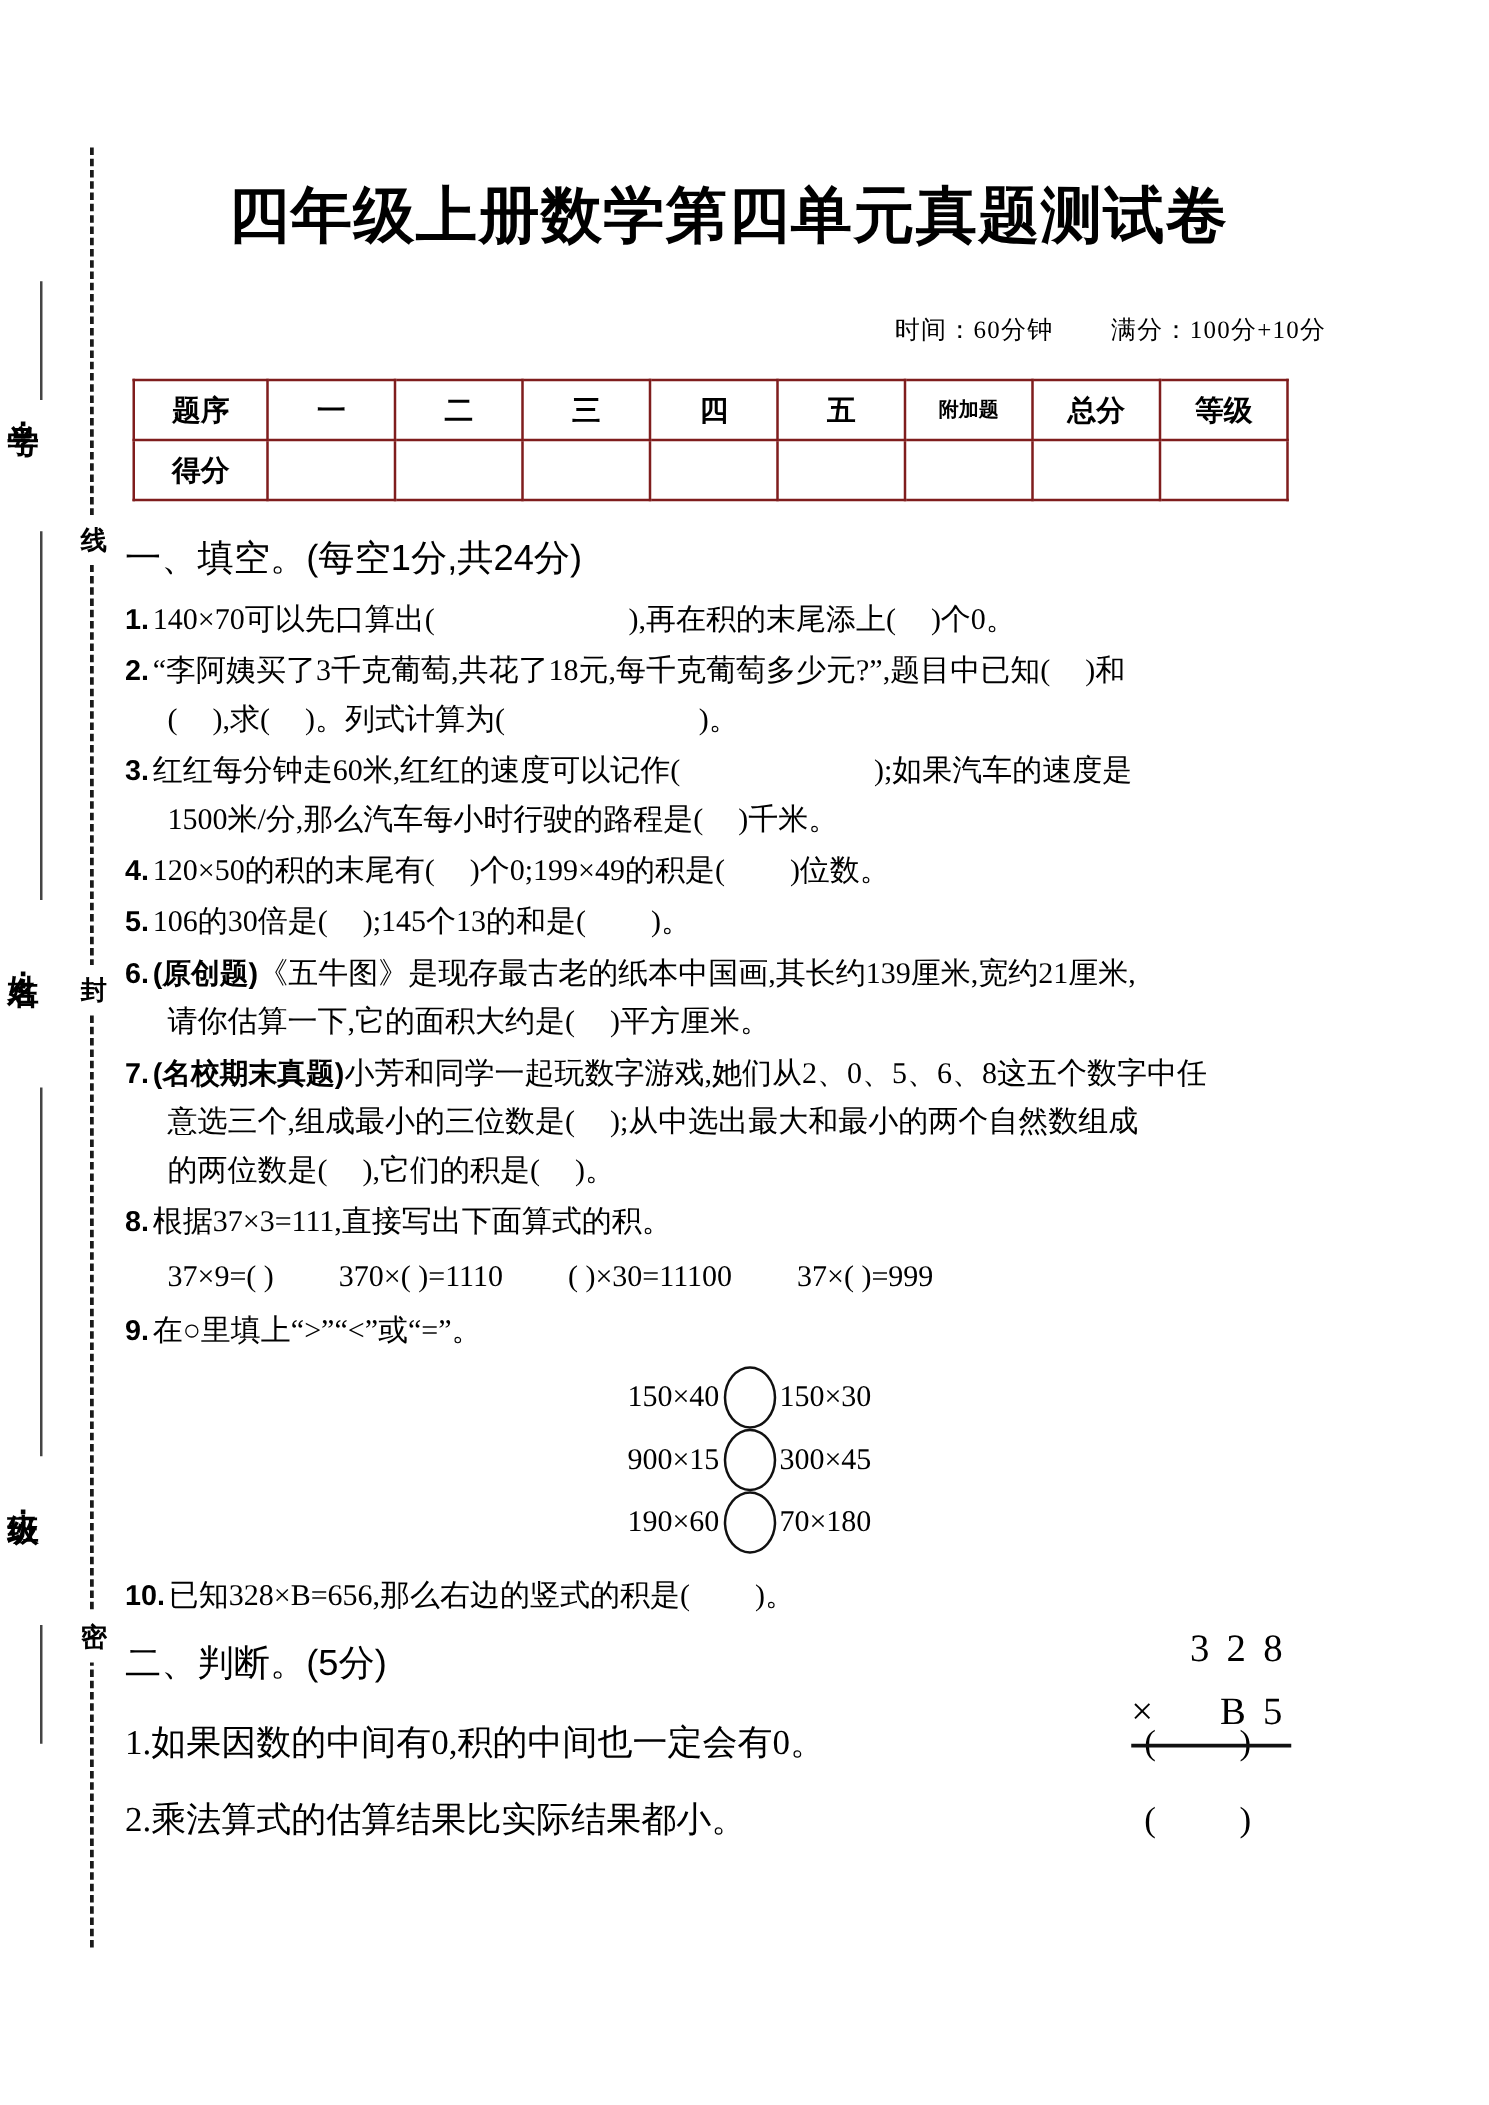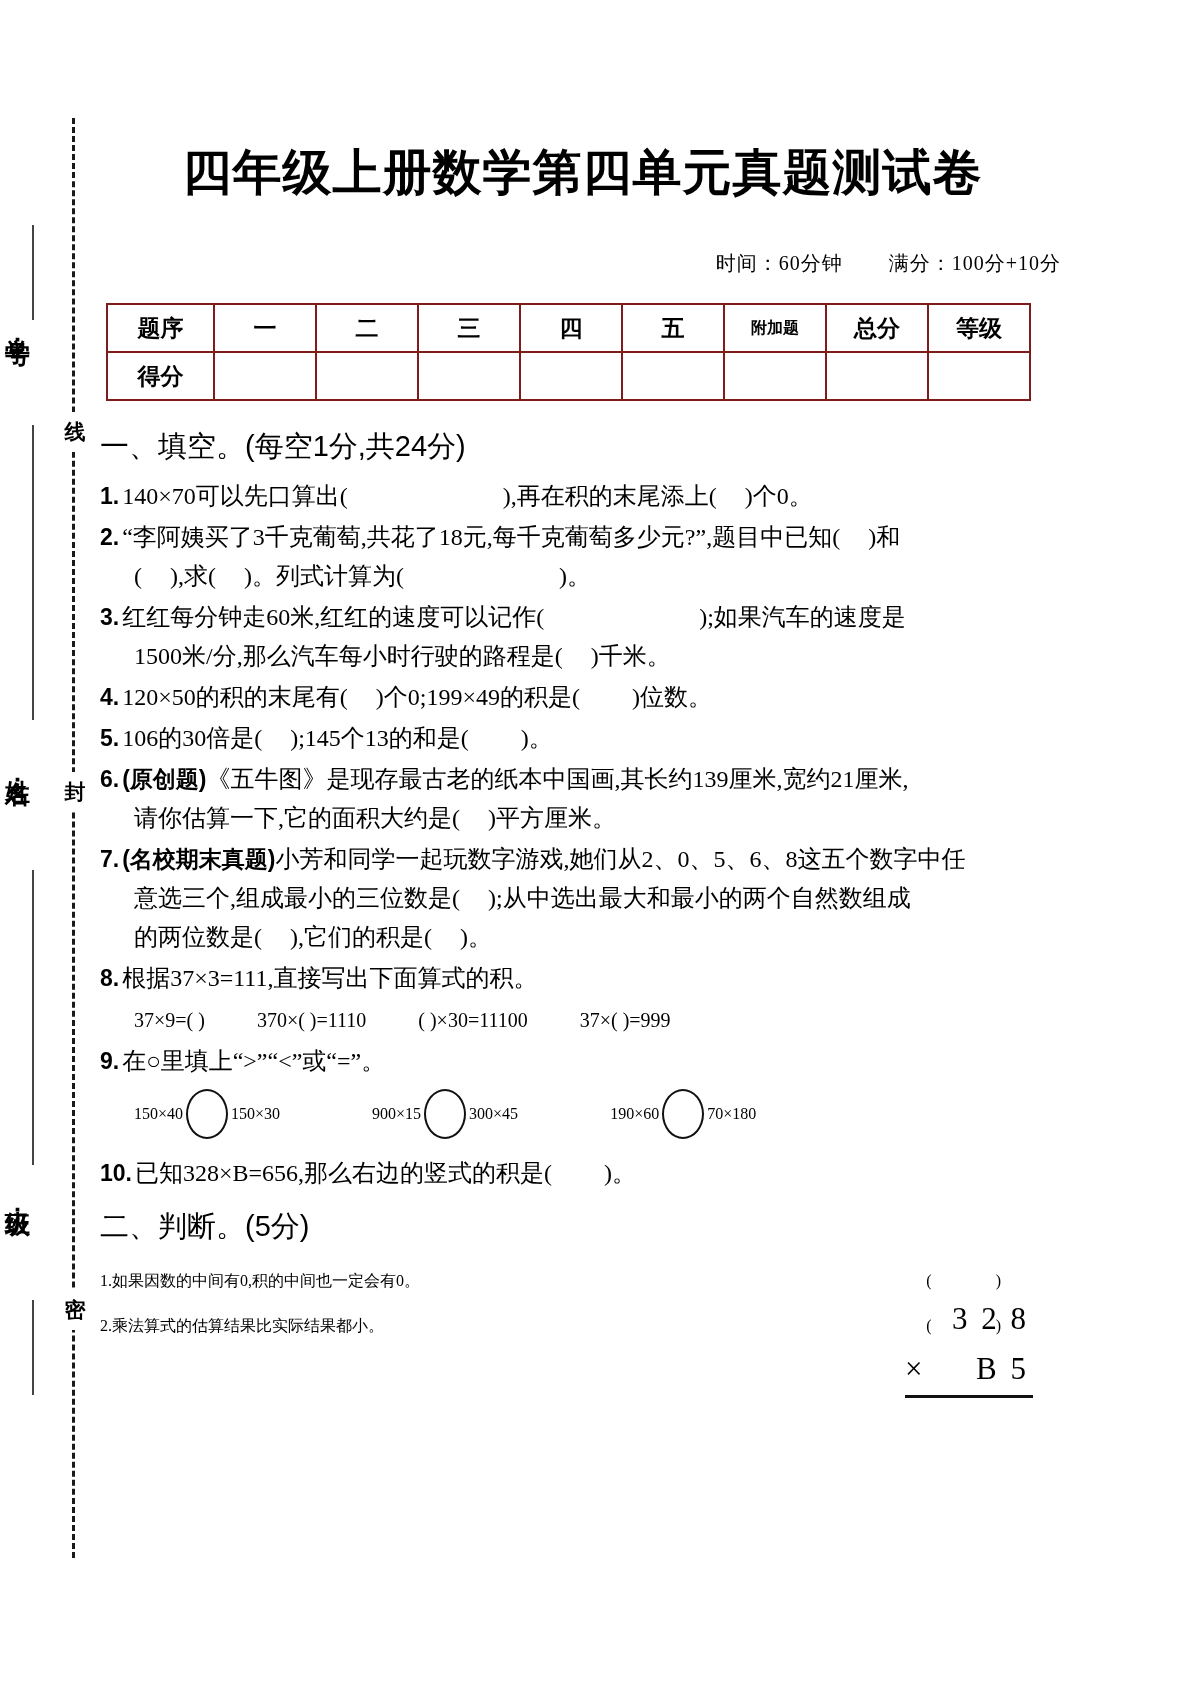--- a/index.html
+++ b/index.html
@@ -141,35 +141,36 @@
   .q.cont {
     padding-left: 34px;
     margin-top: 15px;
   }
   .blank-s { display: inline-block; width: 28px; }
   .blank-m { display: inline-block; width: 52px; }
   .blank-xl { display: inline-block; width: 155px; }
 
   
   .expr-row {
-    font-size: 20px;
+    font-size: 24px;
     margin-top: 19px;
     padding-left: 34px;
     white-space: nowrap;
   }
   .expr-row .gap { display: inline-block; width: 52px; }
 
   
   .cmp-row {
     margin-top: 16px;
     padding-left: 34px;
-    font-size: 16px;
+    font-size: 24px;
     display: flex;
     align-items: center;
     white-space: nowrap;
+    flex-direction: column;
   }
   .cmp-item { display: flex; align-items: center; }
   .cmp-sep { display: inline-block; width: 92px; }
   .circle {
     display: inline-block;
     width: 38px;
     height: 46px;
     border: 2px solid #111;
     border-radius: 50%;
     margin: 0 3px;
@@ -194,21 +195,21 @@
     padding-right: 6px;
   }
   .vert-rule {
     border-bottom: 3px solid #111;
     margin-top: 8px;
     width: 128px;
   }
 
   
   .tf {
-    font-size: 16px;
+    font-size: 28px;
     margin-top: 24px;
     display: flex;
     justify-content: space-between;
     align-items: baseline;
     white-space: nowrap;
   }
   .tf .paren { margin-right: 34px; letter-spacing: 30px; }
 </style>
 </head>
 <body>

